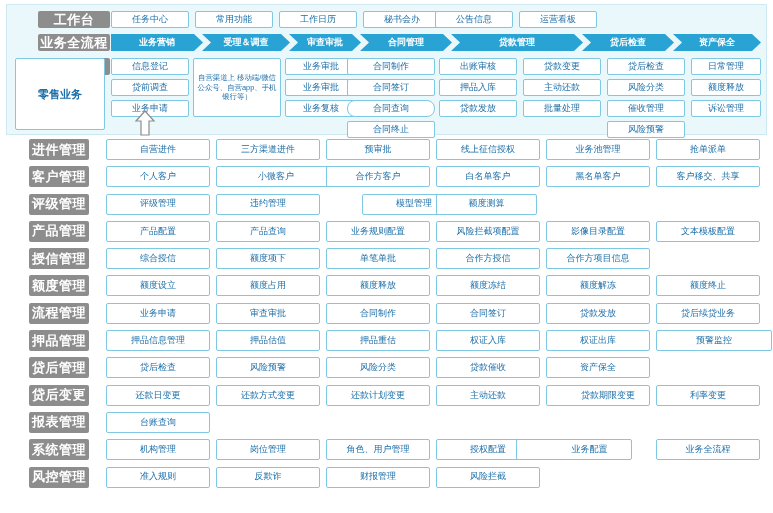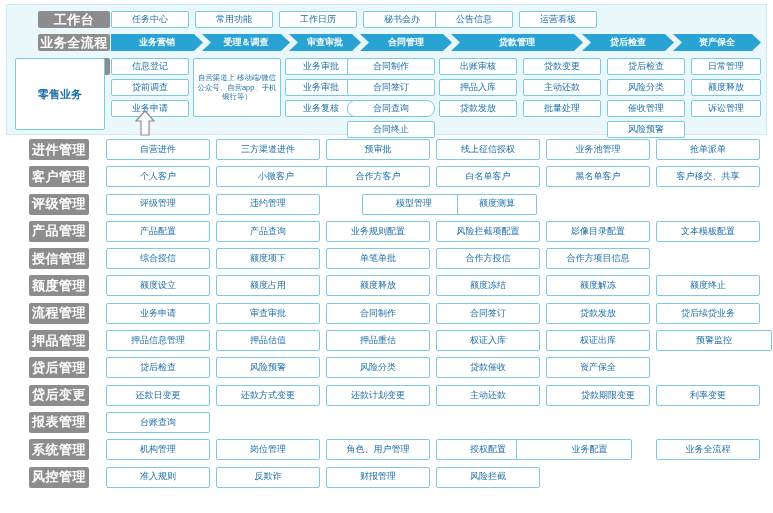--- a/index.html
+++ b/index.html
@@ -170,21 +170,21 @@
       <div class="cell" style="left:430px;width:104px;">白名单客户</div>
       <div class="cell" style="left:540px;width:104px;">黑名单客户</div>
       <div class="cell" style="left:650px;width:104px;">客户移交、共享</div>
     </div>
 
     <div class="row">
       <div class="lbl">评级管理</div>
       <div class="cell" style="left:100px;width:104px;">评级管理</div>
       <div class="cell" style="left:210px;width:104px;">违约管理</div>
       <div class="cell" style="left:320px;width:104px;margin-left:36px;">模型管理</div>
-      <div class="cell" style="left:451px;width:80px;">额度测算</div>
+      <div class="cell" style="left:430px;width:101px;">额度测算</div>
     </div>
 
     <div class="row">
       <div class="lbl">产品管理</div>
       <div class="cell" style="left:100px;width:104px;">产品配置</div>
       <div class="cell" style="left:210px;width:104px;">产品查询</div>
       <div class="cell" style="left:320px;width:104px;">业务规则配置</div>
       <div class="cell" style="left:430px;width:104px;">风险拦截项配置</div>
       <div class="cell" style="left:540px;width:104px;">影像目录配置</div>
       <div class="cell" style="left:650px;width:104px;">文本模板配置</div>

